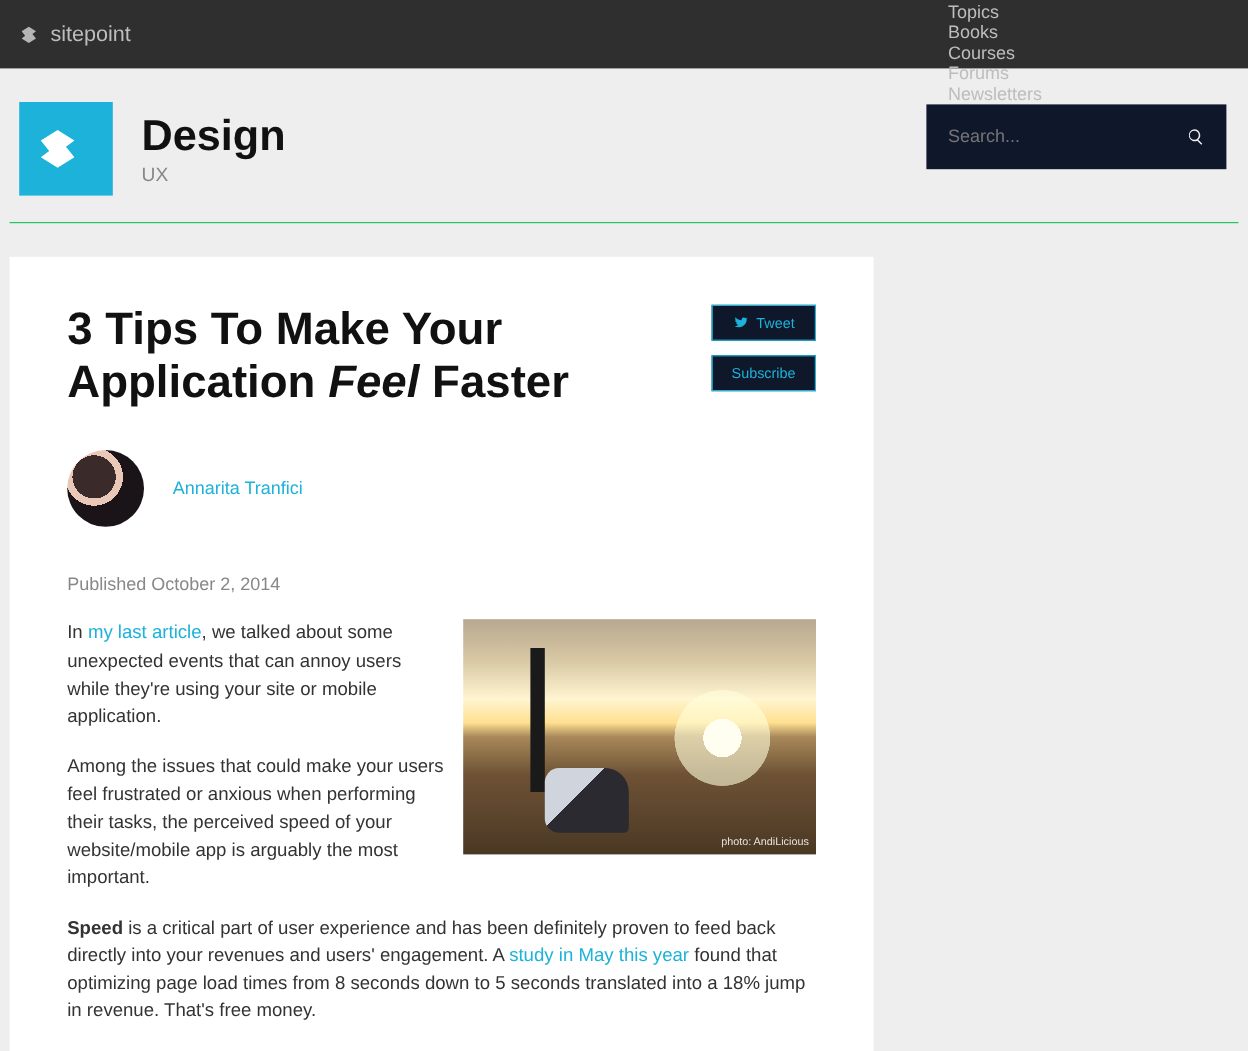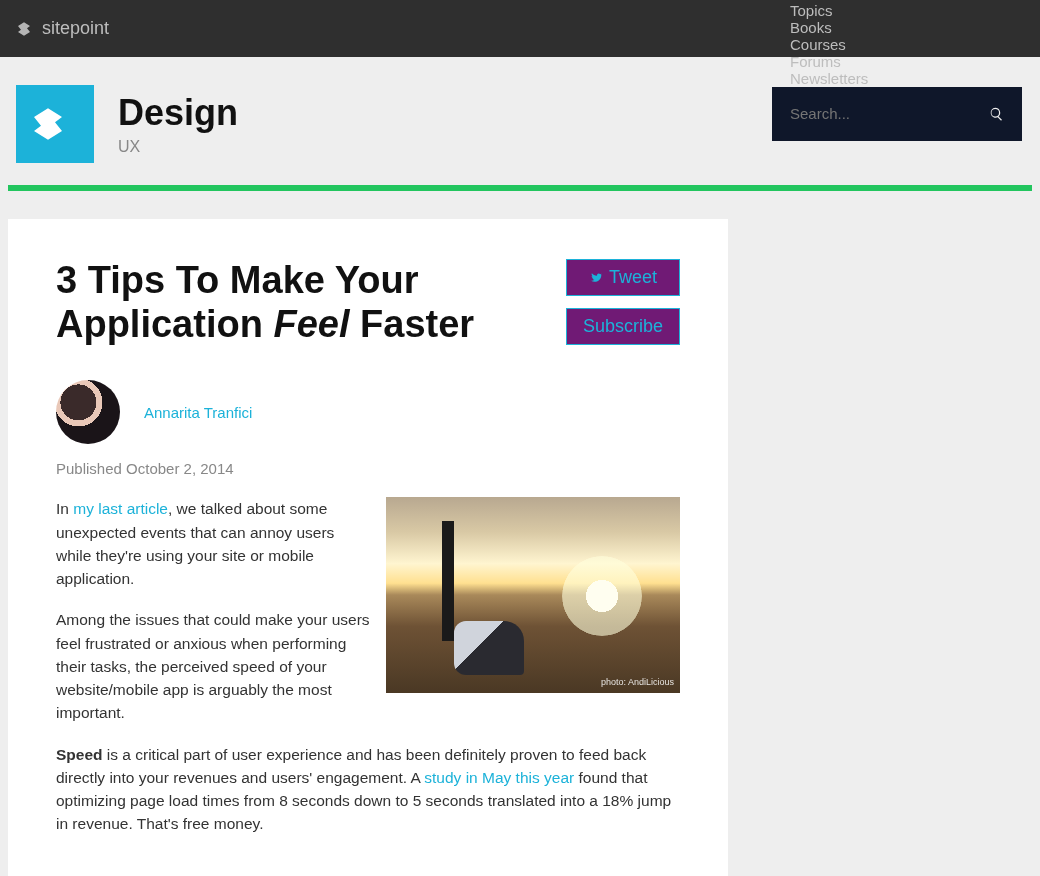--- a/index.html
+++ b/index.html
@@ -5,37 +5,37 @@
 * { margin: 0; padding: 0; box-sizing: border-box; }
 body { font-family: Arial, Helvetica, sans-serif; background: #eeeeee; color: #333; width: 1040px; }
 .topbar { background: #2f2f2f; height: 57px; display: flex; align-items: center; padding: 0 18px; }
 .brand { display: flex; align-items: center; gap: 6px; color: #bdbdbd; font-size: 18px; }
 .brand svg { width: 18px; height: 18px; }
 .nav { margin-left: auto; display: flex; align-items: stretch; height: 54px; flex-direction: column; }
 .nav a { color: #bdbdbd; text-decoration: none; font-size: 15px; padding: 0 18px; display: flex; align-items: center; }
 .searchbox { background: #0f172a; display: flex; align-items: center; padding: 16px 18px; height: 54px; width: 250px; }
 .searchbox input { background: transparent; border: none; color: #bdbdbd; font-size: 15px; outline: none; flex: 1; }
 .searchbox svg { width: 22px; height: 22px; fill: #eee; }
-.header-row { display: flex; align-items: center; padding: 28px 8px 22px 8px; border-bottom: 6px solid #22c55e; margin: 0 0 28px 0; }
+.header-row { display: flex; align-items: center; padding: 28px 8px 22px 8px; border-bottom: 1px solid #22c55e; margin: 0 0 28px 0; }
 .logo-sq { width: 78px; height: 78px; background: #1cb2d9; display: flex; align-items: center; justify-content: center; margin-right: 24px; }
 .logo-sq svg { width: 42px; height: 42px; }
 .header-titles h1 { font-size: 36px; font-weight: bold; color: #111; }
 .header-titles .sub { color: #888; font-size: 16px; margin-top: 4px; }
 .page { padding: 0 8px; }
 .article { background: #fff; width: 720px; padding: 40px 48px; }
 .art-head { display: flex; justify-content: space-between; gap: 30px; }
 .art-title { font-size: 38px; font-weight: bold; color: #111; line-height: 1.15; }
 .art-title em { font-style: italic; }
 .btns { display: flex; flex-direction: column; gap: 12px; flex-shrink: 0; }
-.btn { border: 1px solid #1cb2d9; color: #1cb2d9; background: #701a75; padding: 7px 16px; font-size: 18px; display: flex; align-items: center; justify-content: center; gap: 6px; cursor: pointer; min-width: 86px; }
+.btn { border: 1px solid #1cb2d9; color: #1cb2d9; background: #0f172a; padding: 7px 16px; font-size: 12px; display: flex; align-items: center; justify-content: center; gap: 6px; cursor: pointer; min-width: 86px; }
 .btn svg { width: 14px; height: 14px; fill: #1cb2d9; }
 .author-row { display: flex; align-items: center; gap: 24px; margin-top: 34px; }
 .avatar { width: 64px; height: 64px; border-radius: 50%; background: radial-gradient(circle at 35% 35%, #3a2a2a 0 18px, #e9c8b8 18px 24px, #1a1418 24px 40px); }
 .author-row a { color: #1cb2d9; text-decoration: none; font-size: 15px; }
-.pubdate { color: #888; font-size: 15px; margin-top: 16px; }
+.pubdate { color: #888; font-size: 15px; margin-top: 40px; }
 .body { margin-top: 20px; font-size: 15.5px; line-height: 1.5; color: #333; }
 .body p { margin-bottom: 18px; }
 .body a { color: #1cb2d9; text-decoration: none; }
 .body strong { font-weight: bold; }
 .hero { float: right; width: 294px; height: 196px; margin: 0 0 12px 16px; position: relative; background: linear-gradient(to bottom, #b8a890 0%, #d9c9a5 18%, #fff5d0 34%, #ffe090 44%, #a9895a 50%, #6e5235 66%, #4a3824 100%); padding-left: 36px; }
 .hero::after { content: ""; position: absolute; top: 30%; left: 60%; width: 80px; height: 80px; background: radial-gradient(circle, #fffef0 0 16px, rgba(255,255,220,0.6) 16px 40px, transparent 40px); border-radius: 50%; }
 .hero .bike { position: absolute; bottom: 18px; left: 68px; width: 70px; height: 54px; background: linear-gradient(135deg, #d0d4dc 0 40%, #2a2a30 40%); border-radius: 12px 20px 4px 12px; }
 .hero .pole { position: absolute; top: 24px; left: 56px; width: 12px; height: 120px; background: #1a1a1a; }
 .hero .cap { position: absolute; bottom: 4px; right: 6px; color: #fff; font-size: 9px; opacity: .85; }
 </style>

